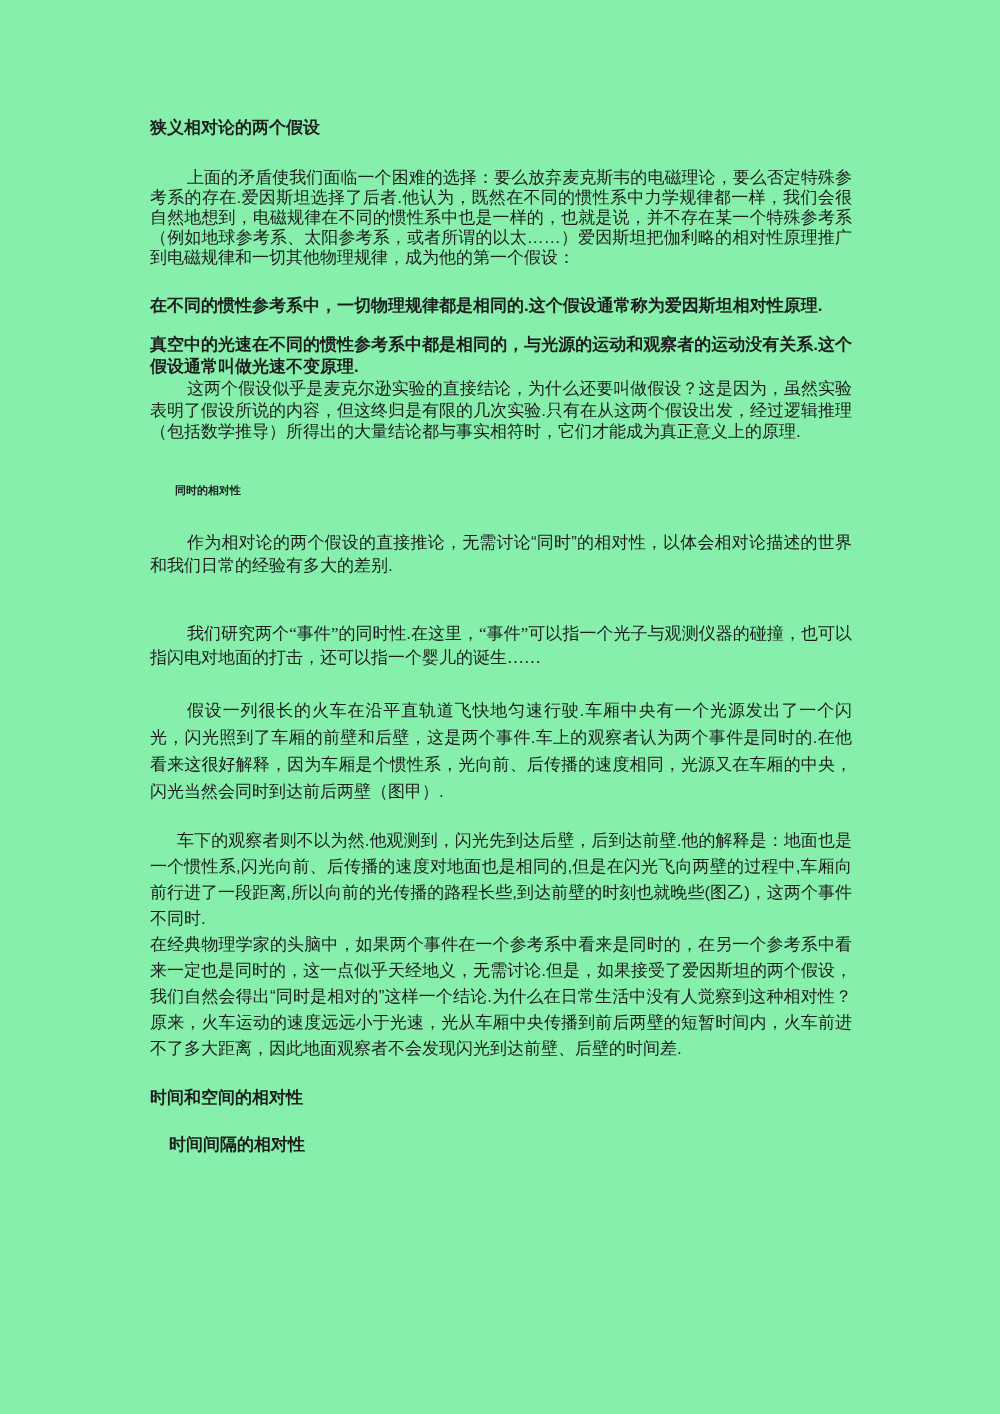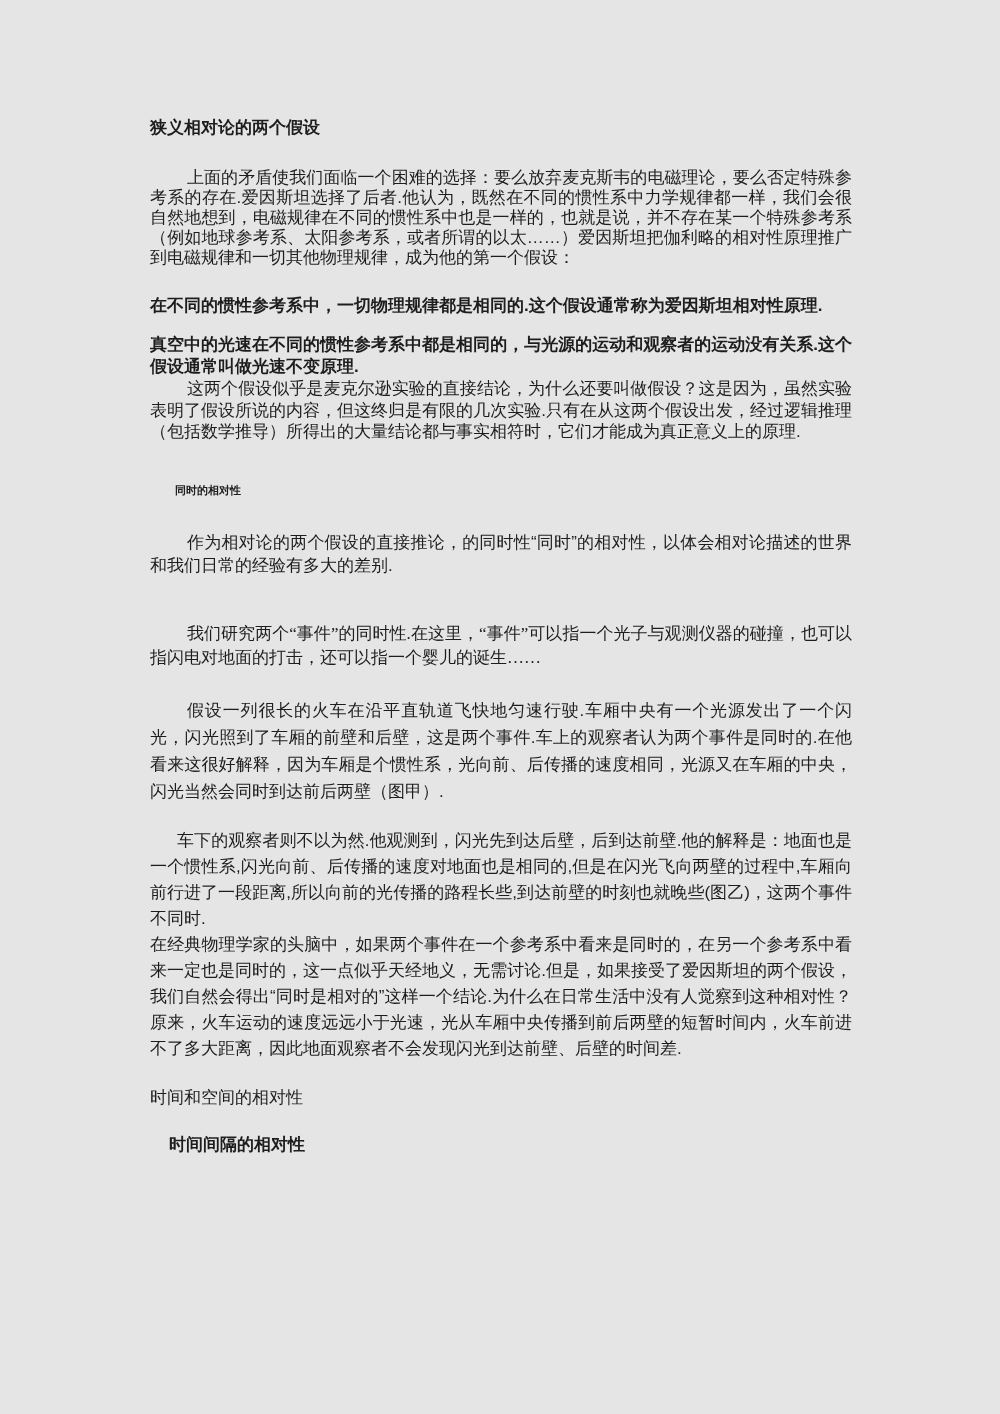--- a/index.html
+++ b/index.html
@@ -12,21 +12,21 @@
     height: 1414px;
     color: #1d1d1d;
     font-family: "Liberation Sans", "DejaVu Sans", sans-serif;
   }
   .page {
     box-sizing: border-box;
     width: 1000px;
     height: 1414px;
     padding: 118px 148px 6px 150px;
     overflow: hidden;
-    background: #e5e5e5;
+    background: #86efac;
   }
   .h1 {
     margin: 0;
     font-size: 17px;
     font-weight: bold;
     line-height: 20px;
   }
   .para {
     margin: 0;
     font-size: 17px;
@@ -46,21 +46,21 @@
   .lh27 { line-height: 27px; }
   .h2 {
     margin: 37px 0 0 25px;
     font-size: 11px;
     font-weight: bold;
     line-height: 20px;
   }
   .h3 {
     margin: 26px 0 0 0;
     font-size: 17px;
-    font-weight: normal;
+    font-weight: bold;
     line-height: 20px;
   }
   .h4 {
     margin: 27px 0 0 19px;
     font-size: 17px;
     font-weight: bold;
     line-height: 20px;
   }
   .mt25 { margin-top: 30px; }
   .mt28 { margin-top: 28px; }
@@ -84,21 +84,21 @@
 
   <p class="para bold lh20 mt28">在不同的惯性参考系中，一切物理规律都是相同的.这个假设通常称为爱因斯坦相对性原理.</p>
 
 
   <p class="para bold lh22 mt18">真空中的光速在不同的惯性参考系中都是相同的，与光源的运动和观察者的运动没有关系.这个假设通常叫做光速不变原理.</p>
 
   <p class="para indent-lg lh215 mt21">这两个假设似乎是麦克尔逊实验的直接结论，为什么还要叫做假设？这是因为，虽然实验表明了假设所说的内容，但这终归是有限的几次实验.只有在从这两个假设出发，经过逻辑推理（包括数学推导）所得出的大量结论都与事实相符时，它们才能成为真正意义上的原理.</p>
 
   <h2 class="h2">同时的相对性</h2>
 
-  <p class="para indent-lg lh23 mt31">作为相对论的两个假设的直接推论，的同时性“同时”的相对性，以体会相对论描述的世界和我们日常的经验有多大的差别.</p>
+  <p class="para indent-lg lh23 mt31">作为相对论的两个假设的直接推论，无需讨论“同时”的相对性，以体会相对论描述的世界和我们日常的经验有多大的差别.</p>
 
   <p class="para indent-lg lh24 mt29">我们研究两个“事件”的同时性.在这里，“事件”可以指一个光子与观测仪器的碰撞，也可以指闪电对地面的打击，还可以指一个婴儿的诞生……</p>
 
   <p class="para indent-lg lh27 mt27">假设一列很长的火车在沿平直轨道飞快地匀速行驶.车厢中央有一个光源发出了一个闪光，闪光照到了车厢的前壁和后壁，这是两个事件.车上的观察者认为两个事件是同时的.在他看来这很好解释，因为车厢是个惯性系，光向前、后传播的速度相同，光源又在车厢的中央，闪光当然会同时到达前后两壁（图甲）.</p>
 
   <p class="para indent-md lh26 mt23">车下的观察者则不以为然.他观测到，闪光先到达后壁，后到达前壁.他的解释是：地面也是一个惯性系,闪光向前、后传播的速度对地面也是相同的,但是在闪光飞向两壁的过程中,车厢向前行进了一段距离,所以向前的光传播的路程长些,到达前壁的时刻也就晚些(图乙)，这两个事件不同时.</p>
 
   <p class="para lh26 mt0">在经典物理学家的头脑中，如果两个事件在一个参考系中看来是同时的，在另一个参考系中看来一定也是同时的，这一点似乎天经地义，无需讨论.但是，如果接受了爱因斯坦的两个假设，我们自然会得出“同时是相对的”这样一个结论.为什么在日常生活中没有人觉察到这种相对性？原来，火车运动的速度远远小于光速，光从车厢中央传播到前后两壁的短暂时间内，火车前进不了多大距离，因此地面观察者不会发现闪光到达前壁、后壁的时间差.</p>
 
   <h2 class="h3">时间和空间的相对性</h2>

